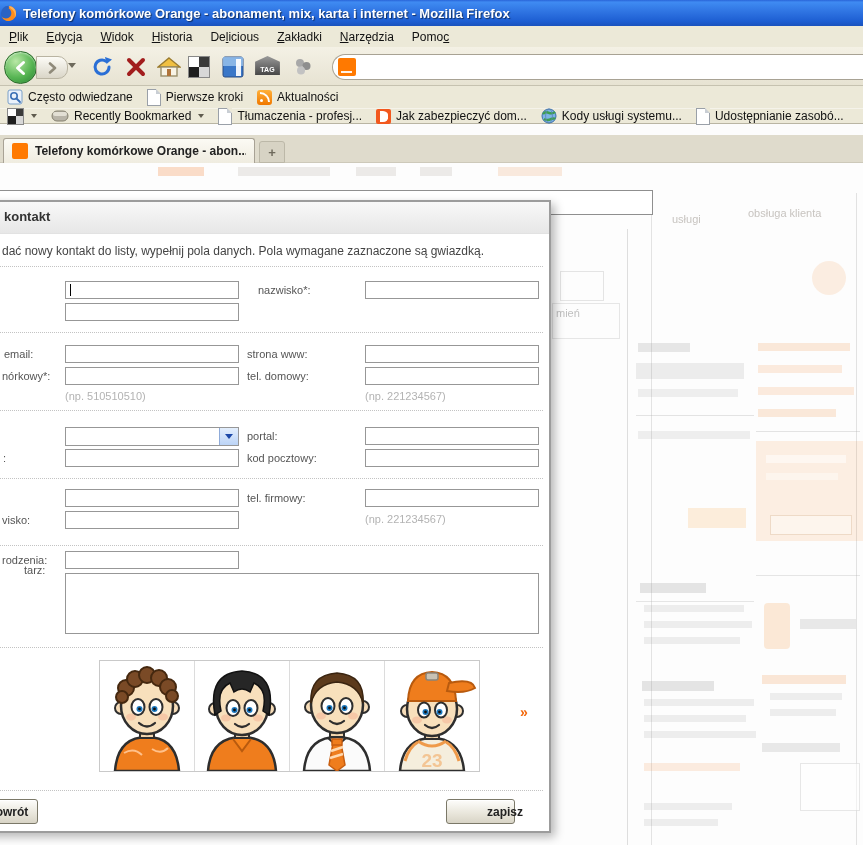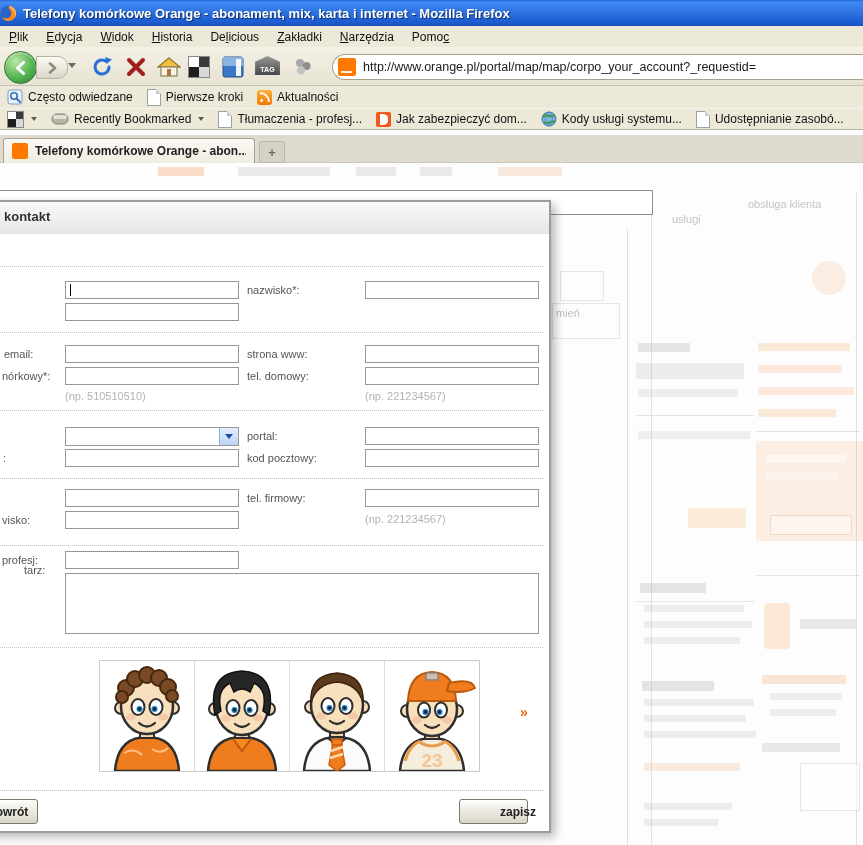--- a/index.html
+++ b/index.html
@@ -19,21 +19,21 @@
     background:radial-gradient(circle at 35% 30%,#b9e8a6,#57b553 55%,#2f8c37 90%);border:1px solid #2a6b2a;box-shadow:inset 0 1px 2px rgba(255,255,255,.6);}
   .fwdwrap{position:absolute;left:36px;top:56px;width:30px;height:21px;border:1px solid #b9b4a2;border-radius:0 10px 10px 0;
     background:linear-gradient(#fcfbf6,#dad6c8);display:flex;align-items:center;justify-content:center;}
   .histcaret{position:absolute;left:68px;top:63px;width:0;height:0;border-left:4px solid transparent;border-right:4px solid transparent;border-top:5px solid #6e6a5c;}
   .urlbar{position:absolute;left:332px;top:54px;width:531px;height:26px;background:#fff;border:1px solid #a8a294;border-right:none;
     border-radius:13px 0 0 13px;display:flex;align-items:center;padding-left:5px;box-sizing:border-box;}
   .urlfav{width:18px;height:18px;background:#ff7900;border-radius:2px;margin-right:7px;flex:0 0 auto;position:relative;}
   .urlfav:after{content:"";position:absolute;left:3px;bottom:3px;width:11px;height:2px;background:rgba(255,255,255,.9);}
   .urltext{font-size:12.5px;color:#1a1a1a;white-space:nowrap;overflow:hidden;}
   .bmrow1{position:absolute;left:0;top:86px;width:863px;height:22px;background:#ECE9D8;display:flex;align-items:center;font-size:12px;color:#111;}
-  .bmrow2{position:absolute;left:0;top:108px;width:863px;height:22px;background:#ECE9D8;border-top:1px solid #f5f3ea;border-bottom:1px solid #b9b5a3;display:flex;align-items:center;font-size:12px;color:#111;box-sizing:border-box;}
+  .bmrow2{position:absolute;left:0;top:108px;width:863px;height:16px;background:#ECE9D8;border-top:1px solid #f5f3ea;border-bottom:1px solid #b9b5a3;display:flex;align-items:center;font-size:12px;color:#111;box-sizing:border-box;}
   .bmi{display:flex;align-items:center;gap:5px;padding:0 7px;white-space:nowrap;cursor:default;}
   .caret{width:0;height:0;border-left:3.5px solid transparent;border-right:3.5px solid transparent;border-top:4px solid #5f5b4e;margin-left:2px;}
   .tabbar{position:absolute;left:0;top:135px;width:863px;height:28px;background:#dfdbcc;border-bottom:1px solid #cdc9ba;box-sizing:border-box;}
   .tab{position:absolute;left:3px;top:3px;width:252px;height:25px;background:linear-gradient(#fbfaf4,#efece0);
     border:1px solid #a8a295;border-bottom:none;border-radius:3px 3px 0 0;display:flex;align-items:center;padding:0 8px;box-sizing:border-box;gap:7px;}
   .tabtitle{font-size:12px;font-weight:bold;color:#222;white-space:nowrap;overflow:hidden;}
   .newtab{position:absolute;left:259px;top:6px;width:24px;height:20px;background:#d7d3c4;border:1px solid #bcb8a8;border-radius:3px 3px 0 0;
     display:flex;align-items:center;justify-content:center;font-size:13px;color:#6e6a5c;font-weight:bold;}
   
   .content{position:absolute;left:0;top:163px;width:863px;height:682px;background:#fdfdfd;}
@@ -151,21 +151,20 @@
   </div>
   <div class="nbtn" style="left:291px;top:55px;width:24px;height:24px;">
     <svg width="20" height="20" viewBox="0 0 20 20">
       <circle cx="7" cy="6" r="4" fill="#a8a8a8"></circle>
         <circle cx="13.5" cy="9" r="4" fill="#8e8e8e"></circle>
         <circle cx="8" cy="13.5" r="4" fill="#c2c2c2"></circle>
     </svg>
   </div>
   <div class="urlbar">
     <span class="urlfav"></span>
-    <span class="urltext">http://www.orange.pl/portal/map/map/corpo_your_account?_requestid=</span>
   </div>
 
   <div class="bmrow1">
     <span class="bmi">
       <svg width="16" height="16" viewBox="0 0 16 16">
         <rect x="1" y="1" width="14" height="14" rx="2" fill="#eaf1fa" stroke="#7aa0c8"></rect>
         <circle cx="7" cy="7" r="3.2" fill="none" stroke="#3a6fb5" stroke-width="1.6"></circle>
         <path d="M9.5 9.5 L13 13" stroke="#3a6fb5" stroke-width="1.8" stroke-linecap="round"></path>
       </svg>
       <span>Często odwiedzane</span>
@@ -241,21 +240,21 @@
   <div class="content">
 
     <div class="gh" style="left:158px;top:4px;width:46px;height:9px;background:rgba(242,105,13,.22);"></div>
     <div class="gh" style="left:238px;top:4px;width:92px;height:9px;background:rgba(160,150,140,.18);"></div>
     <div class="gh" style="left:356px;top:4px;width:40px;height:9px;background:rgba(160,150,140,.18);"></div>
     <div class="gh" style="left:420px;top:4px;width:32px;height:9px;background:rgba(160,150,140,.18);"></div>
     <div class="gh" style="left:498px;top:4px;width:64px;height:9px;background:rgba(230,120,40,.15);"></div>
 
     <div class="gh" style="left:-10px;top:27px;width:661px;height:23px;background:#fff;border:1px solid #8f8f8f;"></div>
     <span class="ghtext" style="left:672px;top:50px;">usługi</span>
-    <span class="ghtext" style="left:748px;top:35px;text-align:right;">obsługa klienta</span>
+    <span class="ghtext" style="left:748px;top:44px;text-align:right;">obsługa klienta</span>
     <span class="ghtext" style="left:556px;top:144px;color:rgba(130,130,130,.5);">mień</span>
 
     <div class="gh" style="left:627px;top:66px;width:1px;height:616px;background:rgba(170,170,170,.38);"></div>
     <div class="gh" style="left:651px;top:52px;width:1px;height:630px;background:rgba(170,170,170,.30);"></div>
     <div class="gh" style="left:856px;top:30px;width:1px;height:652px;background:rgba(170,170,170,.32);"></div>
 
     <div class="gh" style="left:560px;top:108px;width:42px;height:28px;border:1px solid rgba(180,180,180,.35);"></div>
     <div class="gh" style="left:552px;top:140px;width:66px;height:34px;border:1px solid rgba(180,180,180,.3);"></div>
     <div class="gh" style="left:812px;top:98px;width:34px;height:34px;border-radius:50%;background:rgba(240,130,40,.13);"></div>
     <div class="gh" style="left:638px;top:180px;width:52px;height:9px;background:rgba(150,150,150,.22);"></div>
@@ -290,26 +289,27 @@
     <div class="gh" style="left:762px;top:512px;width:84px;height:9px;background:rgba(240,130,40,.18);"></div>
     <div class="gh" style="left:770px;top:530px;width:72px;height:7px;background:rgba(150,150,150,.15);"></div>
     <div class="gh" style="left:770px;top:546px;width:66px;height:7px;background:rgba(150,150,150,.15);"></div>
     <div class="gh" style="left:762px;top:580px;width:78px;height:9px;background:rgba(150,150,150,.2);"></div>
     <div class="gh" style="left:800px;top:600px;width:58px;height:46px;border:1px solid rgba(180,180,180,.3);background:rgba(255,255,255,.5);"></div>
     <div class="gh" style="left:644px;top:600px;width:96px;height:8px;background:rgba(240,130,40,.14);"></div>
 
     <div class="dialog">
       <div class="dlghead"></div>
       <div class="dlgtitle">kontakt</div>
+      <div class="dlgintro">dać nowy kontakt do listy, wypełnij pola danych. Pola wymagane zaznaczone są gwiazdką.</div>
 
       <div class="dsep" style="top:64px;"></div>
 
       <input class="txt" style="left: 123px; top: 79px;">
       <div class="cursorbar"></div>
-      <span class="flabel" style="left:305px;top:82px;">nazwisko*:</span>
+      <span class="flabel" style="left:316px;top:82px;">nazwisko*:</span>
       <input class="txt" style="left: 423px; top: 79px;">
       <input class="txt" style="left: 123px; top: 101px;">
 
       <div class="dsep" style="top:130px;"></div>
 
       <span class="flabel" style="left:62px;top:146px;">email:</span>
       <input class="txt" style="left: 123px; top: 143px;">
       <span class="flabel" style="left:305px;top:146px;">strona www:</span>
       <input class="txt" style="left: 423px; top: 143px;">
 
@@ -340,21 +340,21 @@
 
       <input class="txt" style="left: 123px; top: 287px;">
       <span class="flabel" style="left:305px;top:290px;">tel. firmowy:</span>
       <input class="txt" style="left: 423px; top: 287px;">
       <span class="fhint" style="left:423px;top:311px;">(np. 221234567)</span>
       <span class="flabel" style="left:60px;top:312px;">visko:</span>
       <input class="txt" style="left: 123px; top: 309px;">
 
       <div class="dsep" style="top:343px;"></div>
 
-      <span class="flabel" style="left:60px;top:352px;">profesj:</span>
+      <span class="flabel" style="left:60px;top:352px;">rodzenia:</span>
       <input class="txt" style="left: 123px; top: 349px;">
       <span class="flabel" style="left:60px;top:362px;margin-left:22px;">tarz:</span>
       <textarea class="tarea" style=""></textarea>
 
       <div class="dsep" style="top:445px;"></div>
 
       <div class="avstrip">
         <div class="avcell">
           <svg width="94" height="110" viewBox="0 0 94 110">
             <path d="M15 110 C17 84 30 76 47 76 C64 76 77 84 79 110 Z" fill="#ef7d1d" stroke="#2e2e2e" stroke-width="2.5"></path>
@@ -451,21 +451,21 @@
           </svg>
         </div>
       </div>
       <span class="pager">»</span>
 
       <div class="dsep" style="top:588px;"></div>
 
       <div class="xpbtn" style="left:44px;top:597px;width:52px;">
         <span>owrót</span>
       </div>
-      <div class="xpbtn" style="left:517px;top:597px;width:69px;padding-left:44px;">
+      <div class="xpbtn" style="left:504px;top:597px;width:69px;padding-left:44px;">
         <svg width="13" height="13" viewBox="0 0 13 13">
           <rect x="0" y="0" width="13" height="13" rx="2" fill="#f07800"></rect>
           <path d="M3 3 L8 8 M8 8 L8 4 M8 8 L4 8" stroke="#fff" stroke-width="1.8" stroke-linecap="round" stroke-linejoin="round"></path>
         </svg>
         <span>zapisz</span>
       </div>
     </div>
 
   </div>
 </div>

